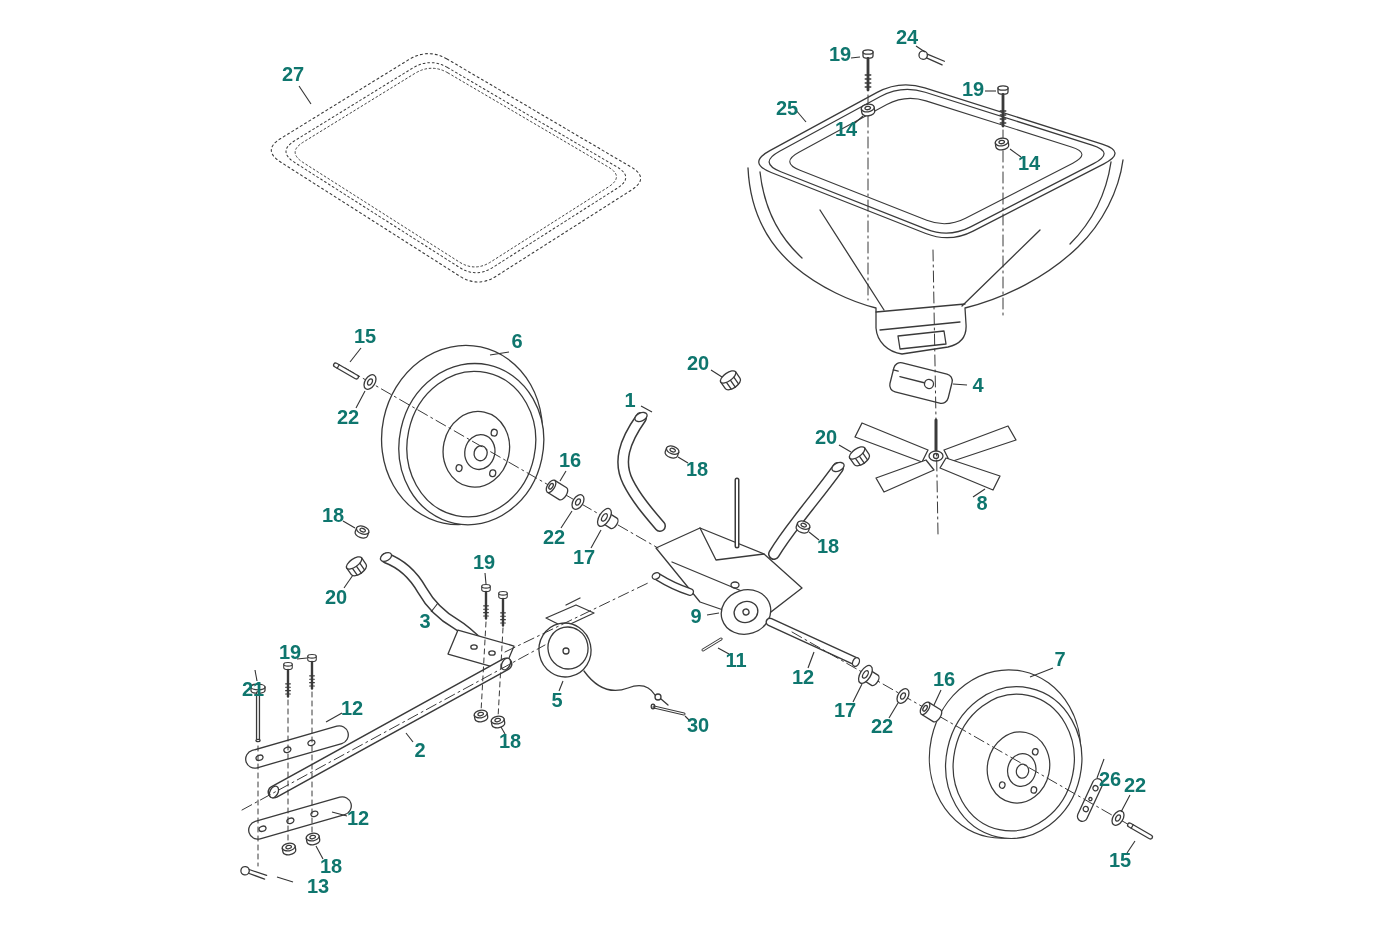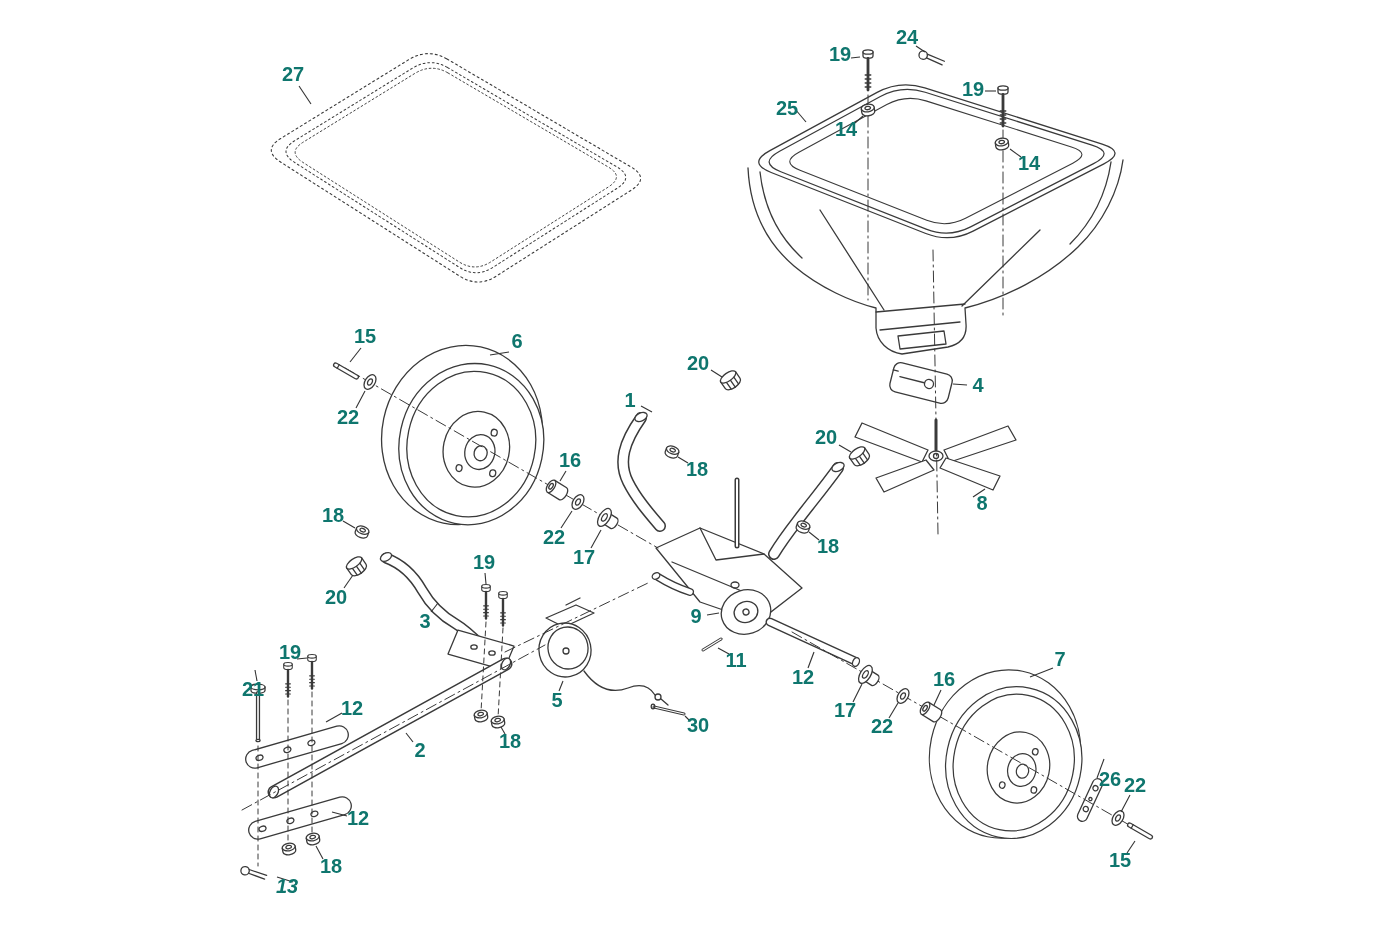--- a/index.html
+++ b/index.html
@@ -363,21 +363,21 @@
       <div class="callout" style="left: 557px; top: 700px;">5</div>
       <div class="callout" style="left: 698px; top: 725px;">30</div>
       <div class="callout" style="left: 425px; top: 621px;">3</div>
       <div class="callout" style="left: 484px; top: 562px;">19</div>
       <div class="callout" style="left: 510px; top: 741px;">18</div>
       <div class="callout" style="left: 420px; top: 750px;">2</div>
       <div class="callout" style="left: 352px; top: 708px;">12</div>
       <div class="callout" style="left: 358px; top: 818px;">12</div>
       <div class="callout" style="left: 253px; top: 689px;">21</div>
       <div class="callout" style="left: 290px; top: 652px;">19</div>
-      <div class="callout" style="left: 287px; top: 886px; font-style: italic;">13</div>
+      <div class="callout" style="left: 318px; top: 886px;">13</div>
       <div class="callout" style="left: 331px; top: 866px;">18</div>
       <div class="callout" style="left: 1060px; top: 659px;">7</div>
       <div class="callout" style="left: 845px; top: 710px;">17</div>
       <div class="callout" style="left: 882px; top: 726px;">22</div>
       <div class="callout" style="left: 944px; top: 679px;">16</div>
       <div class="callout" style="left: 1110px; top: 749px; margin-top: 30px;">26</div>
       <div class="callout" style="left: 1135px; top: 785px;">22</div>
       <div class="callout" style="left: 1120px; top: 860px;">15</div>
     </div>
 

